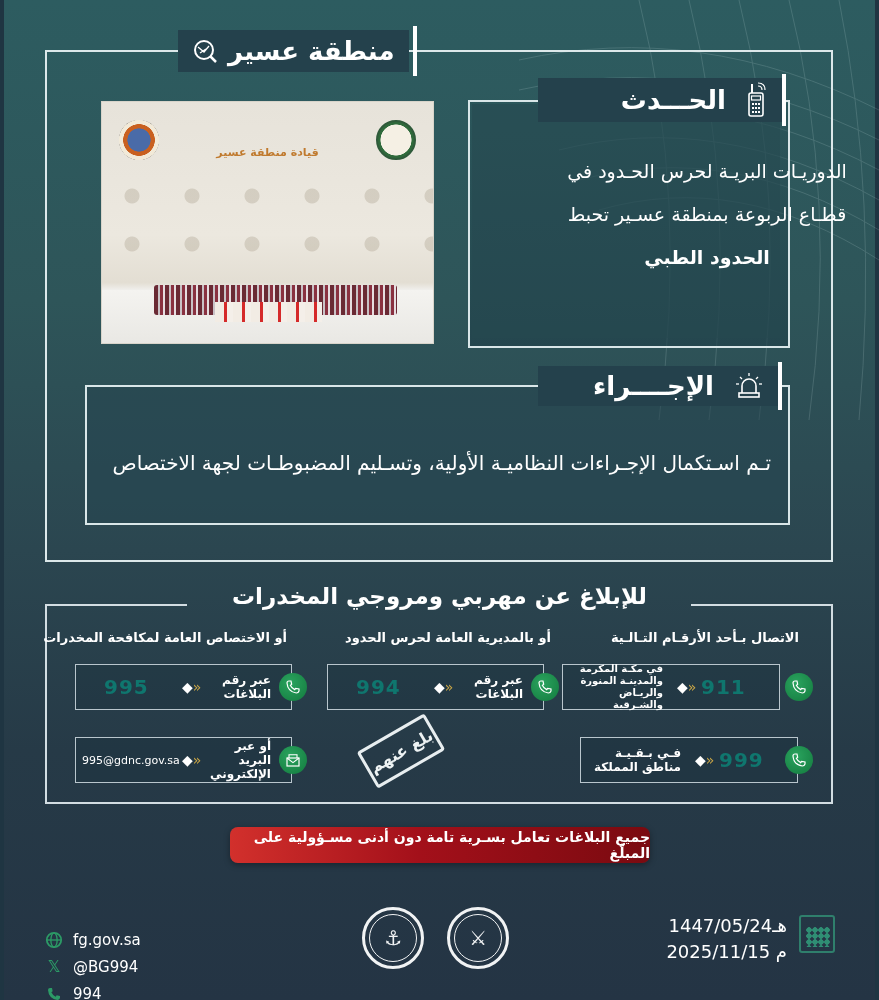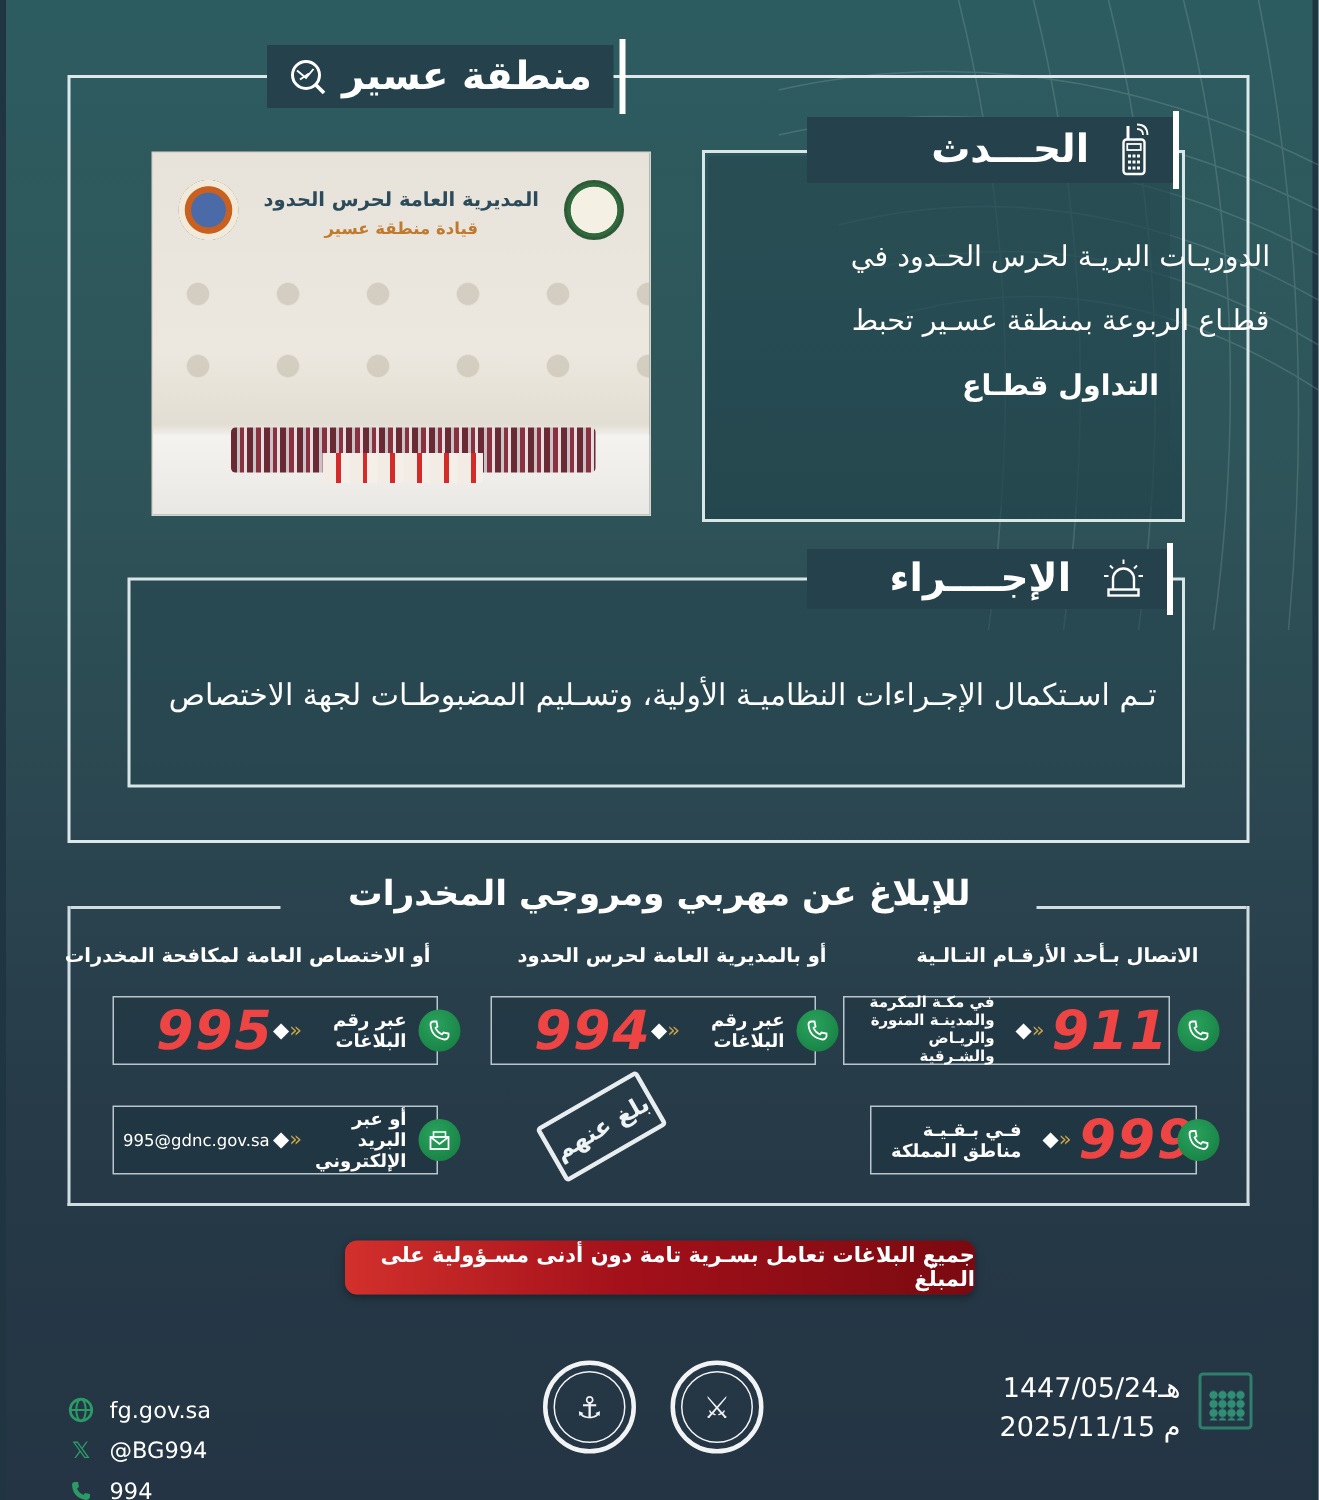--- a/index.html
+++ b/index.html
@@ -84,21 +84,21 @@
     border:2px solid #d2dde2; border-top:none;
   }
   .report-frame .tl { position:absolute; top:0; right:0; width:140px; height:2px; background:#d2dde2; }
   .report-frame .tr { position:absolute; top:0; left:0; width:140px; height:2px; background:#d2dde2; }
   .col-title { position:absolute; top:630px; font-size:13px; font-weight:bold; color:#fff; }
 
   .card {
     position:absolute; height:46px; border:1.5px solid #b9c6cd; background:rgba(26,48,60,0.35);
     display:flex; align-items:center;
   }
-  .card .num { font-size:36px; font-weight:bold; color:#ef4444; letter-spacing:1px;font-style:italic; }
+  .card .num { font-size:20px; font-weight:bold; color:#0f766e; letter-spacing:1px; }
   .card .lbl { font-size:12px; line-height:14px; color:#fff; font-weight:bold; text-align:right; }
   .card .chev { color:#c9a546; font-size:14px; margin:0 6px; }
   .card .chev .d { color:#fff; }
   .circle {
     position:absolute; width:28px; height:28px; border-radius:50%;
     background: radial-gradient(circle at 40% 35%, #2aa35e, #137a3e);
     display:flex; align-items:center; justify-content:center;
   }
 
   .stamp {
@@ -158,21 +158,20 @@
     <path d="M6 9 L12 14 L17 8 M8 15 L14 11" stroke="#fff" stroke-width="1.3" fill="none"></path>
     <line x1="18.5" y1="18.5" x2="24" y2="24" stroke="#fff" stroke-width="2.5"></line>
   </svg>
   <span class="bar"></span>
 </div>
 
 <div class="photo">
   <div class="pattern"></div>
   <div class="logo-l"></div>
   <div class="logo-r"></div>
-  <div class="t1">المديرية العامة لحرس الحدود</div>
   <div class="t2">قيادة منطقة عسير</div>
   <div class="table"></div>
   <div class="pile"></div>
   <div class="boxes"></div>
 </div>
 
 <div class="event-box">
     <div class="inner"></div>
   </div>
 <div class="tag tag-event">
@@ -192,21 +191,21 @@
         <rect x="12" y="29" width="2" height="2"></rect>
       </g>
     <path d="M12 4 Q16 4 16 8 M12 1 Q19 1 19 8" stroke="#fff" fill="none" stroke-width="1.2"></path>
   </svg>
   <span>الحـــدث</span>
   <span class="bar"></span>
 </div>
 <div class="event-text">
   <div>الدوريـات البريـة لحرس الحـدود في</div>
   <div>قطـاع الربوعة بمنطقة عسـير تحبط</div>
-  <div><b>التداول قطـاع</b></div>
+  <div><b>الحدود الطبي</b></div>
 </div>
 
 <div class="action-box"></div>
 <div class="tag tag-action">
   <svg width="30" height="30" viewBox="0 0 30 30" style="margin-left:10px">
     <path d="M8 22 V15 a7 7 0 0 1 14 0 V22" fill="none" stroke="#fff" stroke-width="1.6"></path>
     <rect x="5" y="22" width="20" height="4" fill="none" stroke="#fff" stroke-width="1.6"></rect>
     <g stroke="#fff" stroke-width="1.3">
         <line x1="15" y1="2" x2="15" y2="5"></line>
         <line x1="6" y1="6" x2="8" y2="8"></line>

